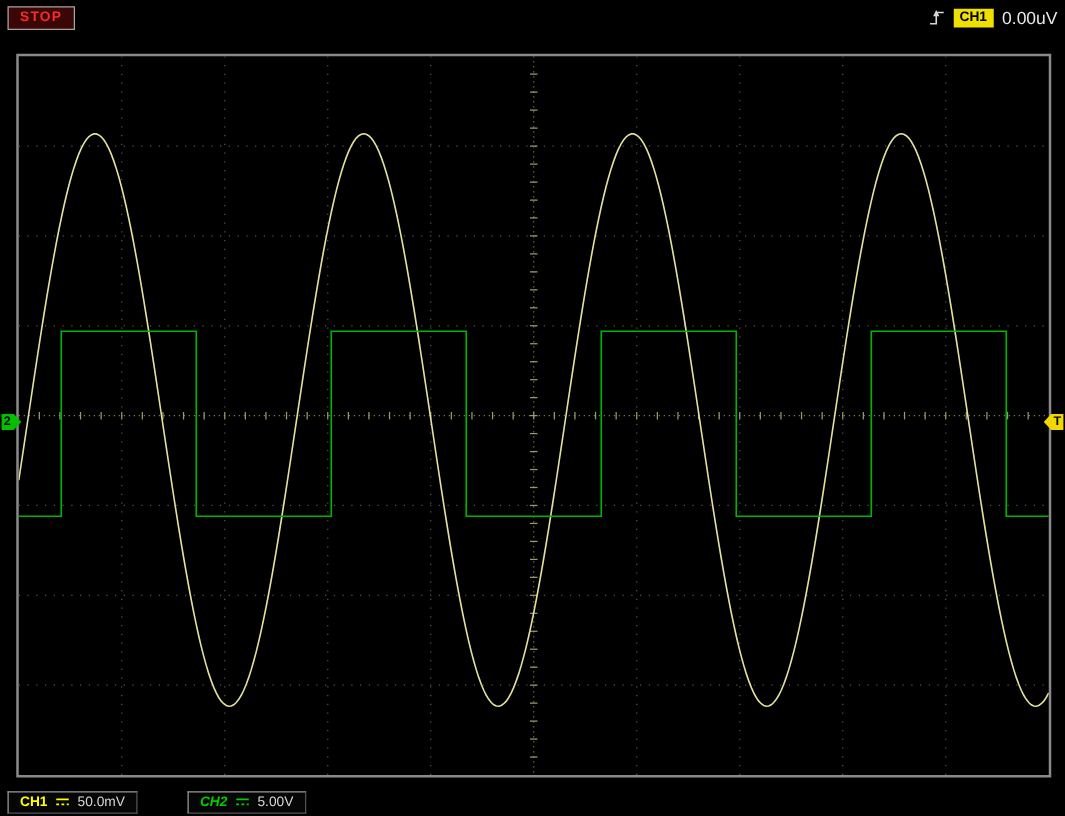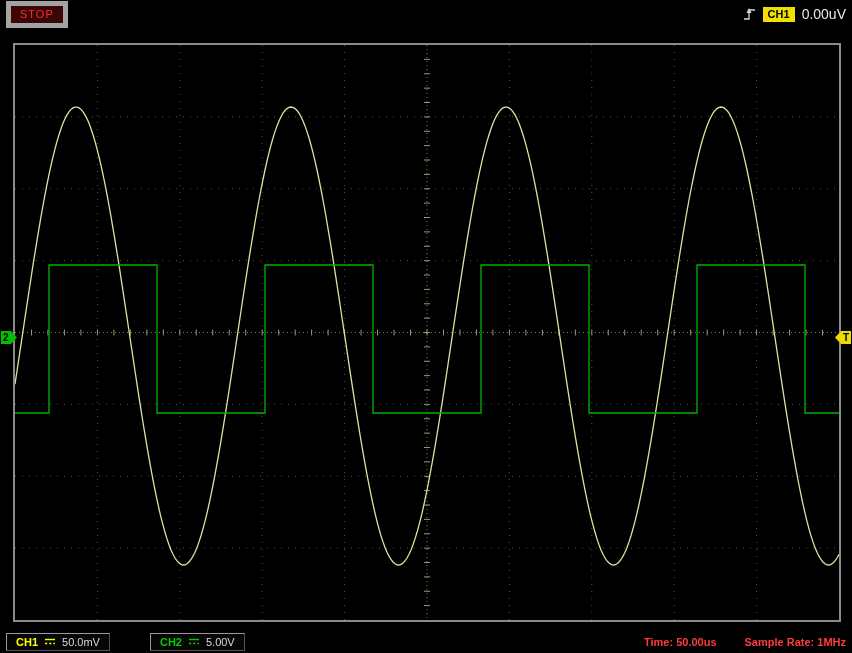--- a/index.html
+++ b/index.html
@@ -7,22 +7,22 @@
     width:852px; height:653px; position:relative; overflow:hidden;
     font-family:"Liberation Sans", sans-serif;
   }
   
   .topbar {
     position:absolute; left:0; top:0; width:852px; height:28px;
     display:flex; align-items:center; justify-content:space-between;
     padding:0 6px; box-sizing:border-box; background:#000;
   }
   .stop-btn {
-    background:#3a0606; border:5px solid #a3a3a3; color:#ff2a2a;
-    font-size:11px; font-weight:normal; letter-spacing:1px;
+    background:#3a0606; border:1px solid #a3a3a3; color:#ff2a2a;
+    font-size:11px; font-weight:bold; letter-spacing:1px;
     padding:2px 9px 3px 9px; cursor:default;
   }
   .topbar-right { display:flex; align-items:center; gap:7px; }
   .trig-icon { display:block; }
   .badge-ch1 {
     background:#f0e000; color:#000; font-size:11px; font-weight:bold;
     padding:1px 5px 2px 5px;
   }
   .trig-level { color:#e8e8e8; font-size:14px; }
 
@@ -52,21 +52,21 @@
     display:flex; align-items:center; padding:0 6px; box-sizing:border-box;
     background:#000; font-size:11px;
   }
   .ch-box {
     display:flex; align-items:center; gap:5px; height:18px; box-sizing:border-box;
     border:1px solid; border-color:#9a9a9a #525252 #525252 #9a9a9a;
     background:#060606; padding:0 9px; cursor:pointer;
   }
   .ch2-box { margin-left:40px; }
   .lbl-ch1 { color:#ffff00; font-weight:bold; }
-  .lbl-ch2 { color:#00cc00; font-weight:bold; }
+  .lbl-ch2 { color:#00cc00; font-weight:bold;font-style:italic; }
   .ch-value { color:#d8d8d8; }
   .coupling { display:block; }
   .right-info { margin-left:auto; display:flex; gap:28px; font-weight:bold; }
   .red-text { color:#ff3c3c; }
 </style>
 </head>
 <body>
 
 <div class="app">
 
@@ -210,19 +210,15 @@
       <span class="ch-value">50.0mV</span>
     </div>
     <div class="ch-box ch2-box">
       <span class="lbl-ch2">CH2</span>
       <svg class="coupling" width="14" height="9" viewBox="0 0 14 9">
         <line x1="2" y1="2.5" x2="12" y2="2.5" stroke="#00cc00" stroke-width="1.4"></line>
         <line x1="2" y1="6.5" x2="12" y2="6.5" stroke="#00cc00" stroke-width="1.4" stroke-dasharray="2.2 2"></line>
       </svg>
       <span class="ch-value">5.00V</span>
     </div>
-    <div class="right-info">
-      <span class="red-text">Time: 50.00us</span>
-      <span class="red-text">Sample Rate: 1MHz</span>
-    </div>
   </footer>
 
 </div>
 
 </body></html>

